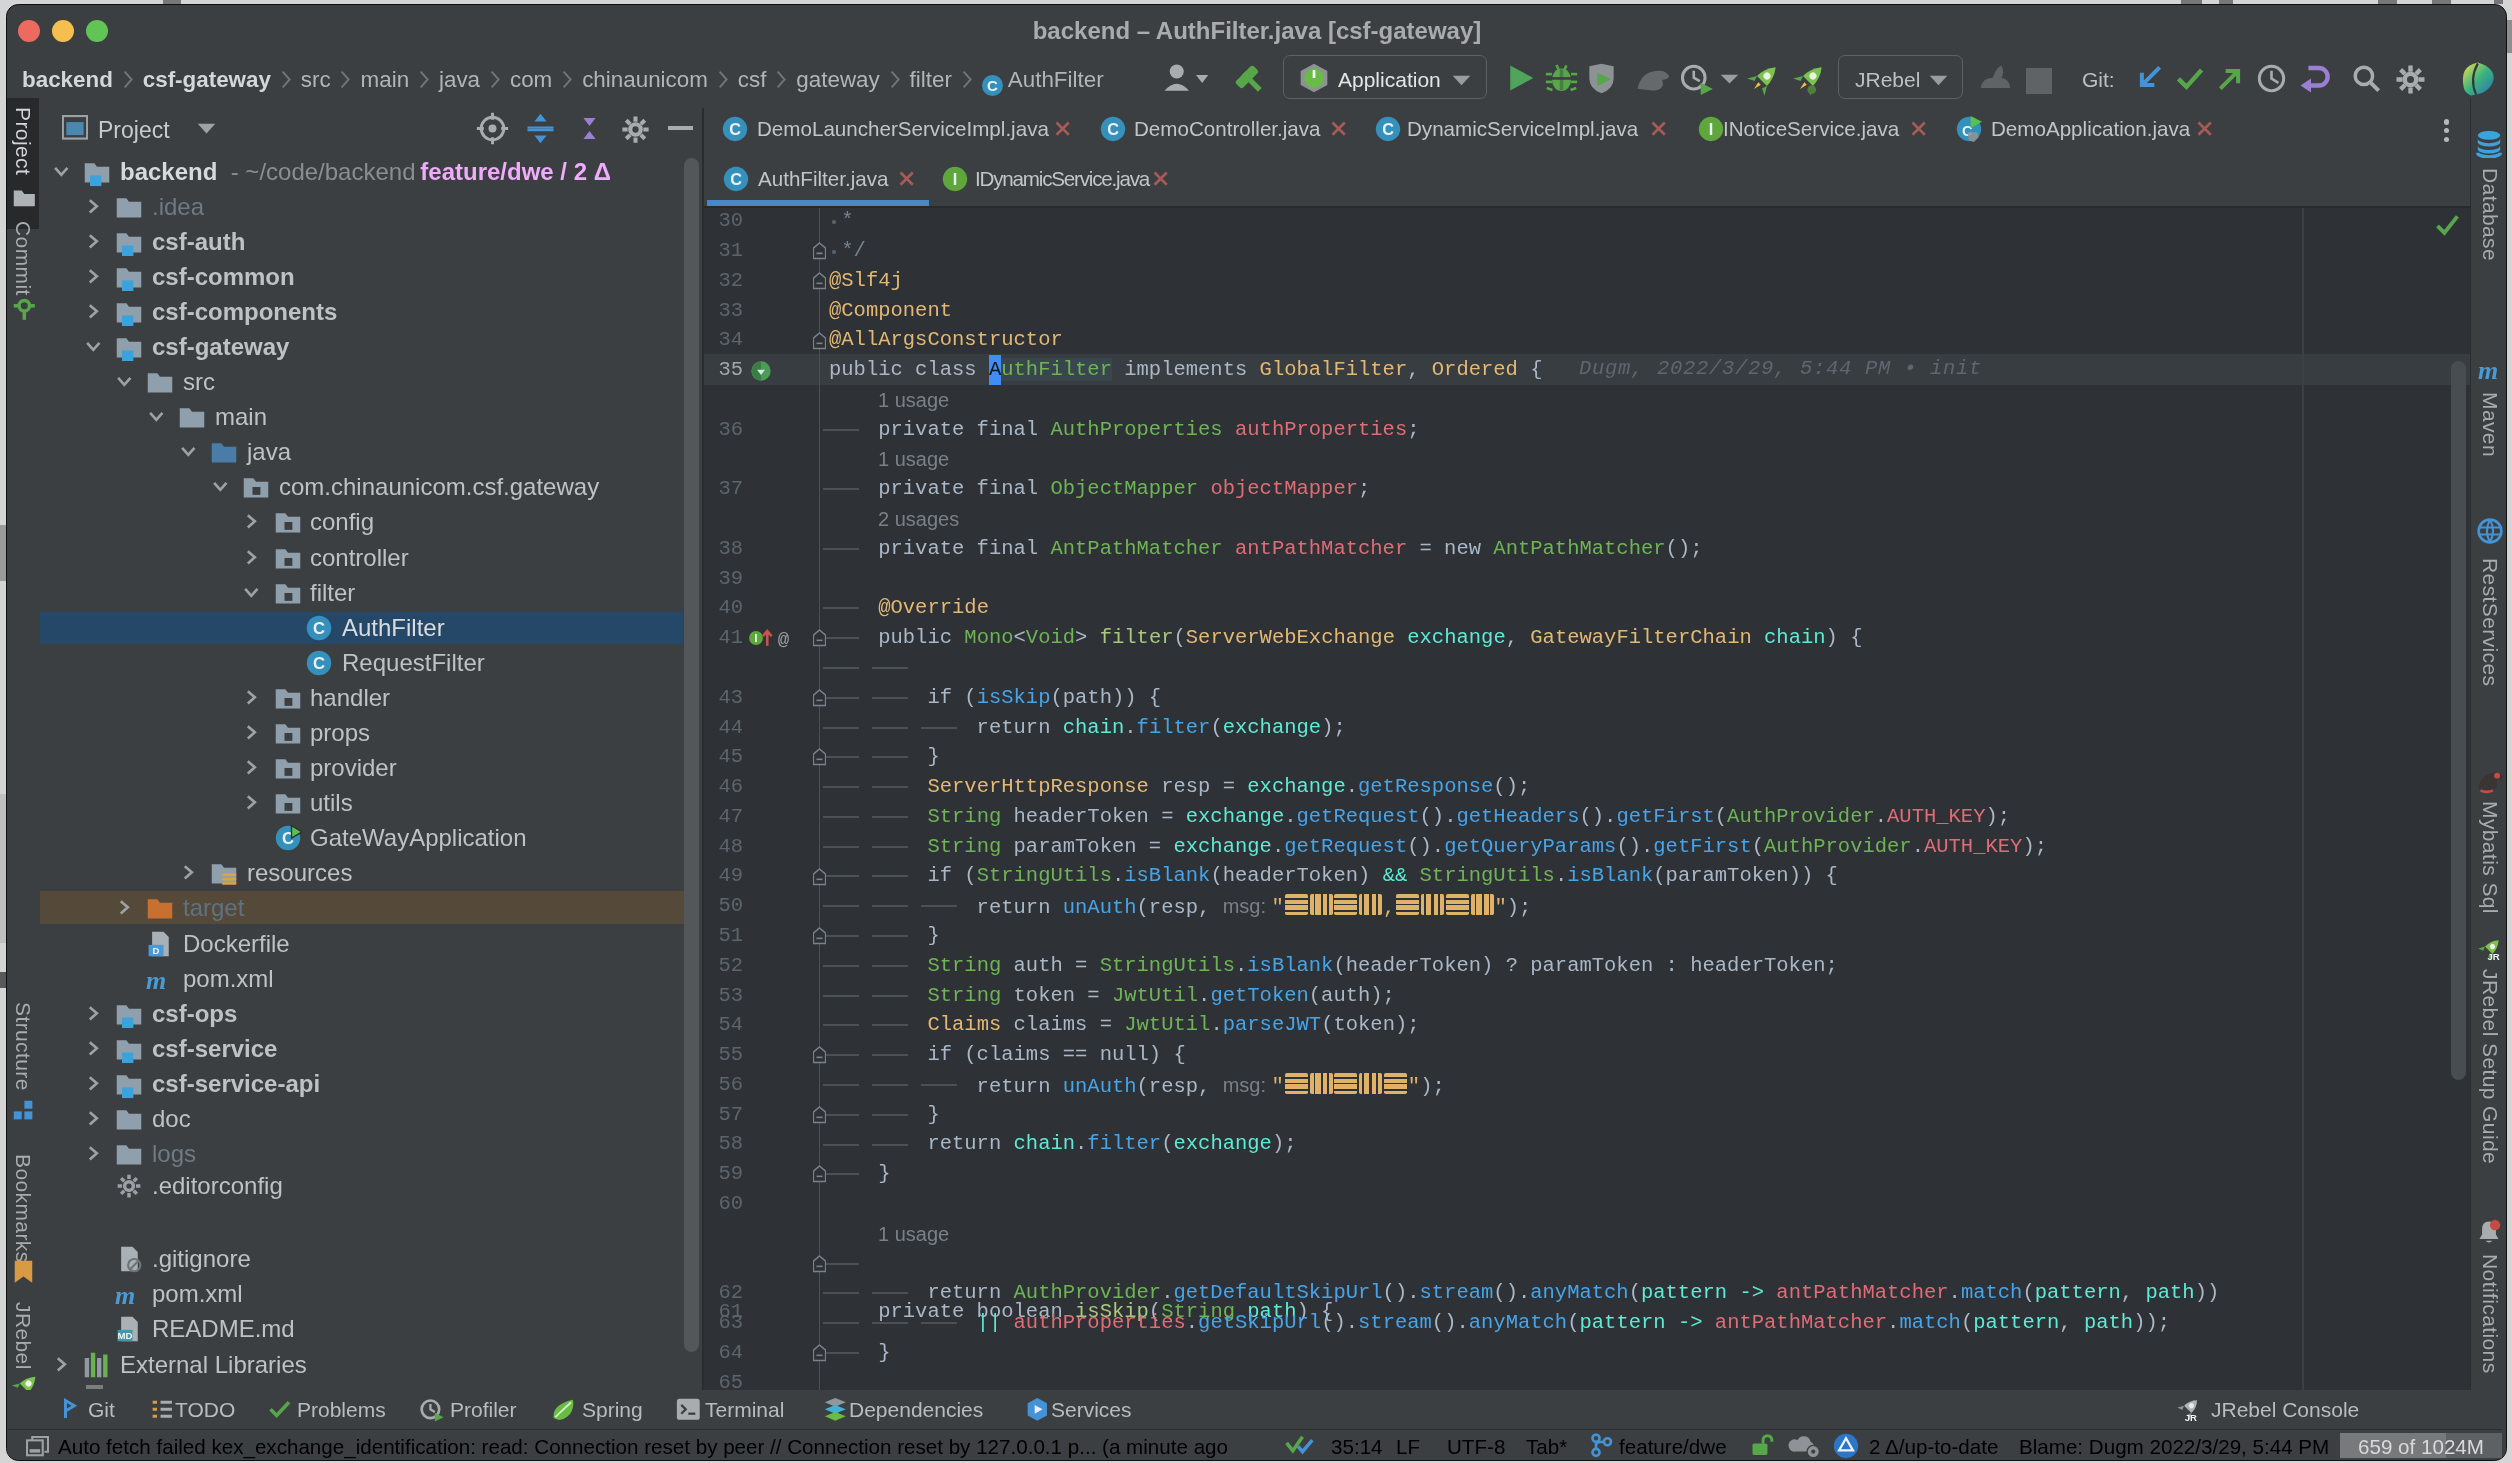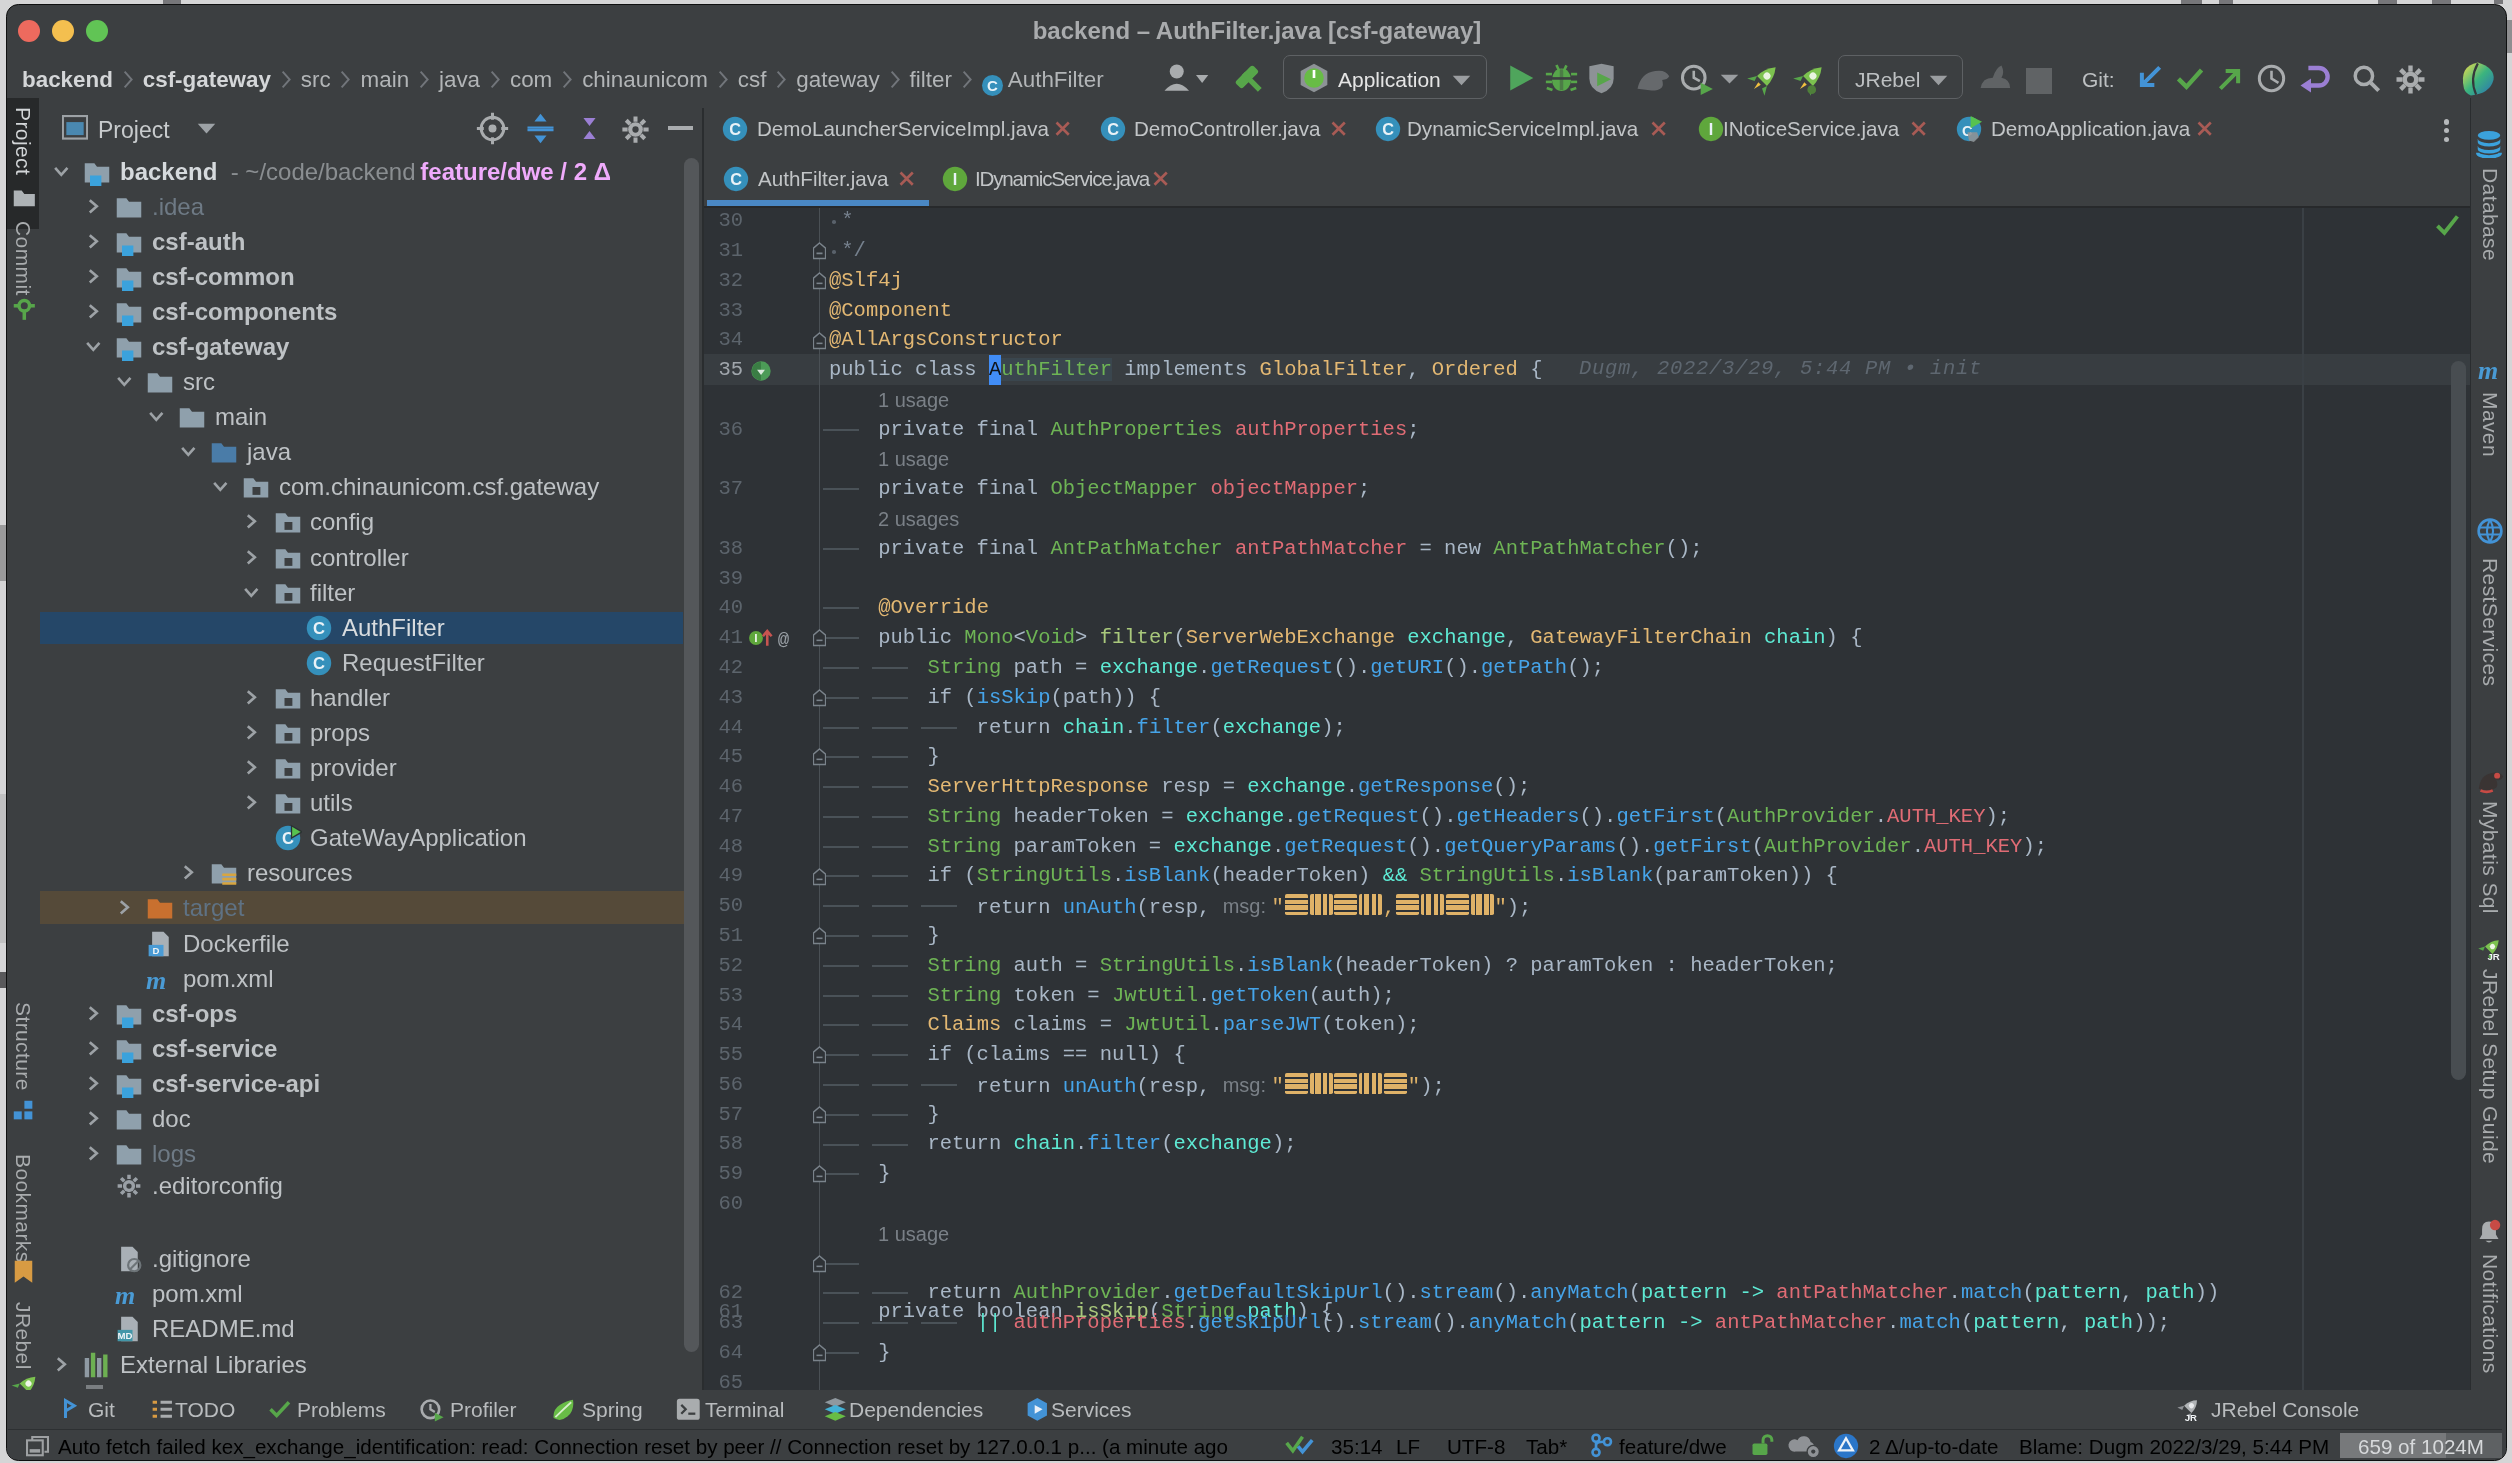--- a/index.html
+++ b/index.html
@@ -754,21 +754,20 @@
         <div class="dash" style="left:119px;top:440px;width:44px;"></div>
         <div class="crow" style="top:456px;"><div class="lnum">39</div></div>
         <div class="crow" style="top:485px;"><div class="lnum">40</div>    <span class="ann">@Override</span></div>
         <div class="dash" style="left:119px;top:499px;width:44px;"></div>
         <div class="crow" style="top:515px;"><div class="lnum">41</div>    public <span class="cls">Mono</span>&lt;<span class="cls">Void</span>&gt; <span class="md">filter</span>(<span class="itf">ServerWebExchange</span> <span class="pa">exchange</span>, <span class="itf">GatewayFilterChain</span> <span class="pa">chain</span>) {</div>
         <div class="dash" style="left:119px;top:529px;width:44px;"></div>
         <svg class="fold" style="top:521px;" viewBox="0 0 15 20">
           <path d="M7.5 1 L14.5 7 L14.5 19 L0.5 19 L0.5 7 Z" fill="#2e3236" stroke="#7a838b" stroke-width="1.6"></path>
           <path d="M4 13 h7" stroke="#7a838b" stroke-width="1.8"></path>
         </svg>
-        <div class="crow" style="top:545px;"><div class="lnum">42</div>        <span class="cls">String</span> path = <span class="pa">exchange</span>.<span class="me">getRequest</span>().<span class="me">getURI</span>().<span class="me">getPath</span>();</div>
         <div class="dash" style="left:119px;top:559px;width:93px;"></div>
         <div class="crow" style="top:575px;"><div class="lnum">43</div>        if (<span class="me">isSkip</span>(path)) {</div>
         <div class="dash" style="left:119px;top:589px;width:93px;"></div>
         <svg class="fold" style="top:581px;" viewBox="0 0 15 20">
           <path d="M7.5 1 L14.5 7 L14.5 19 L0.5 19 L0.5 7 Z" fill="#2e3236" stroke="#7a838b" stroke-width="1.6"></path>
           <path d="M4 13 h7" stroke="#7a838b" stroke-width="1.8"></path>
         </svg>
         <div class="crow" style="top:605px;"><div class="lnum">44</div>            return <span class="pa">chain</span>.<span class="me">filter</span>(<span class="pa">exchange</span>);</div>
         <div class="dash" style="left:119px;top:619px;width:142px;"></div>
         <div class="crow" style="top:634px;"><div class="lnum">45</div>        }</div>

